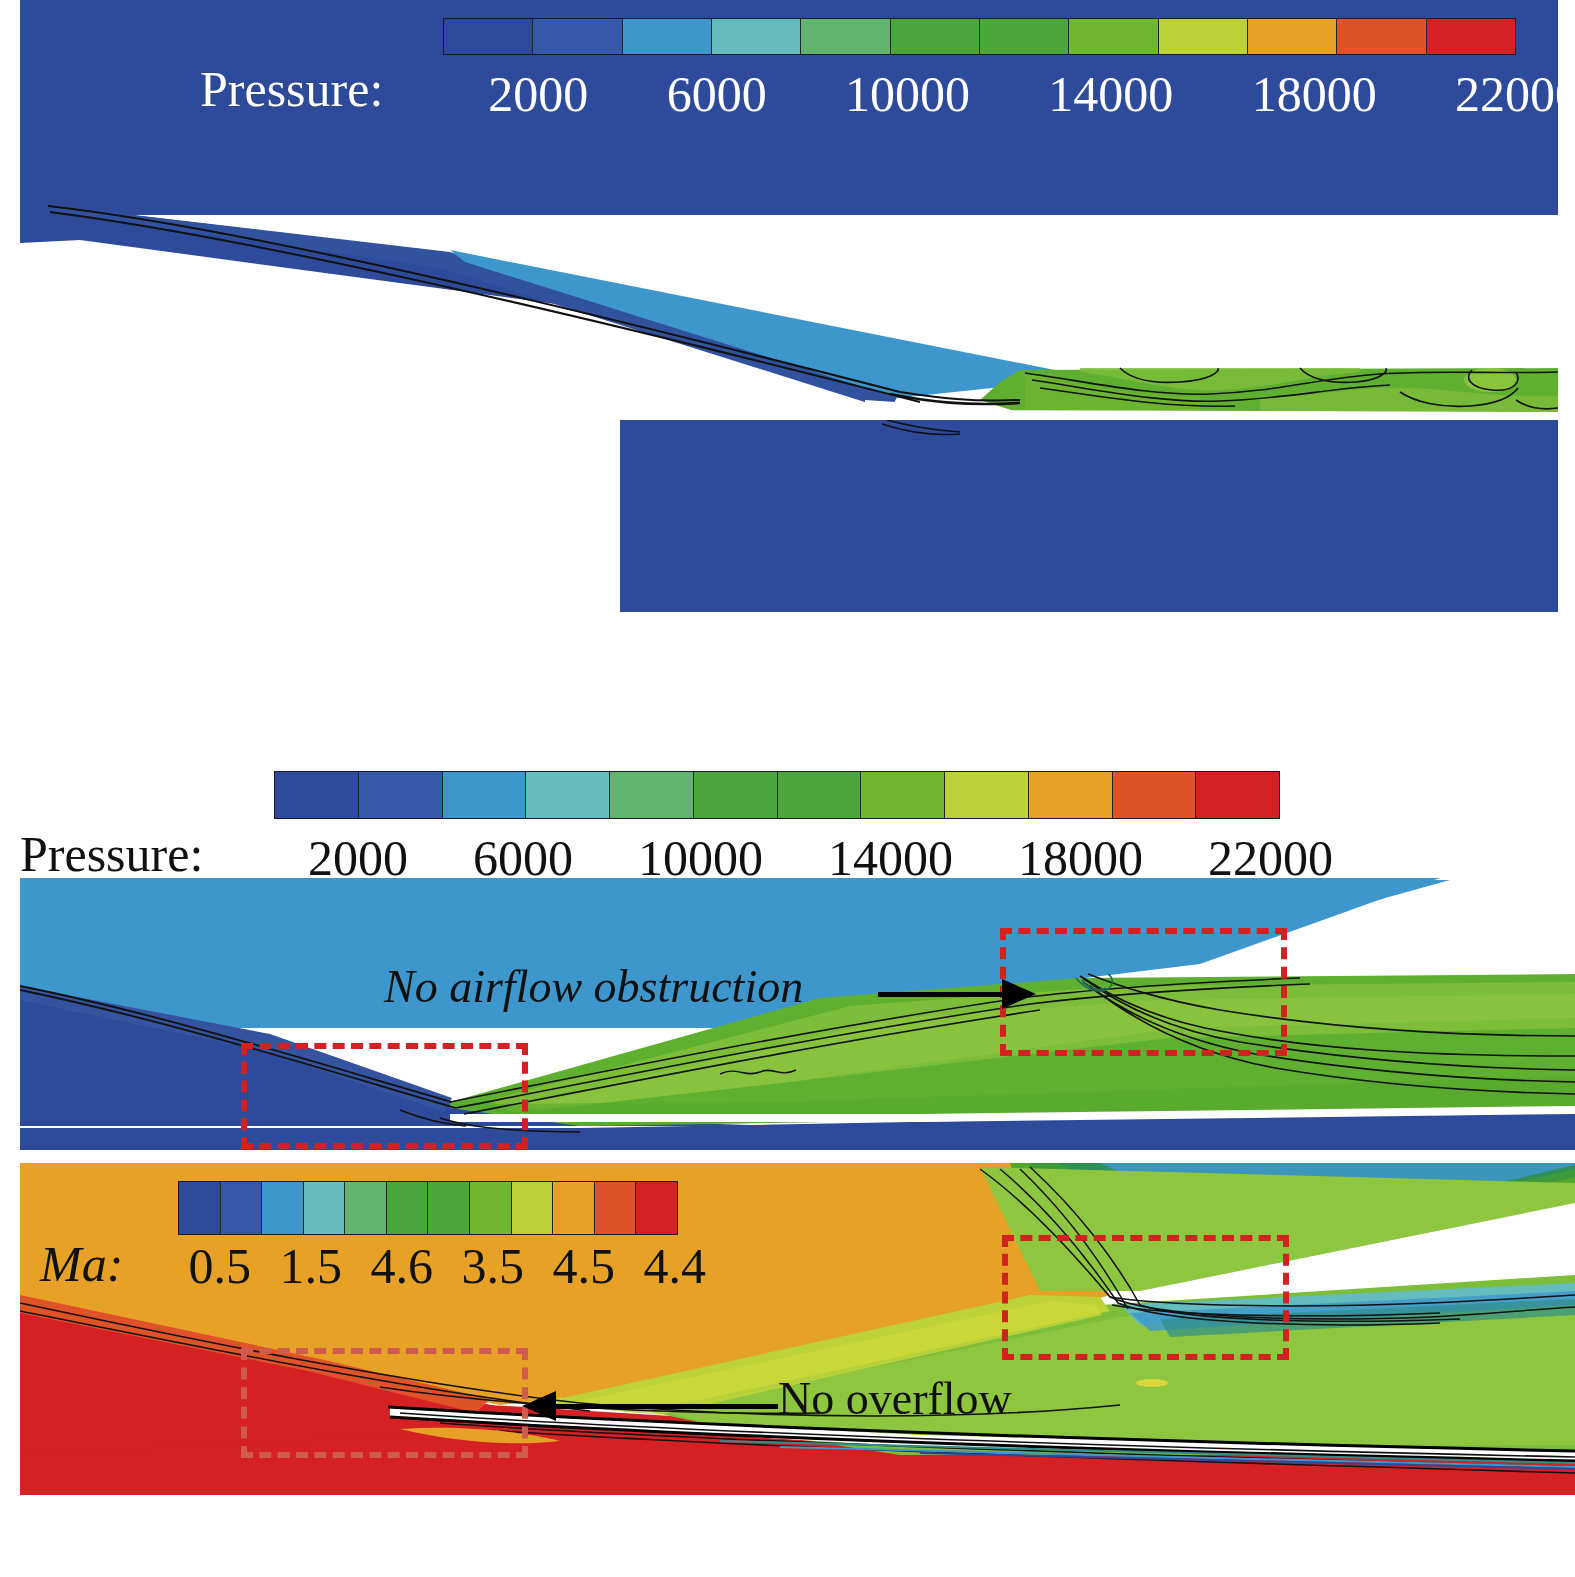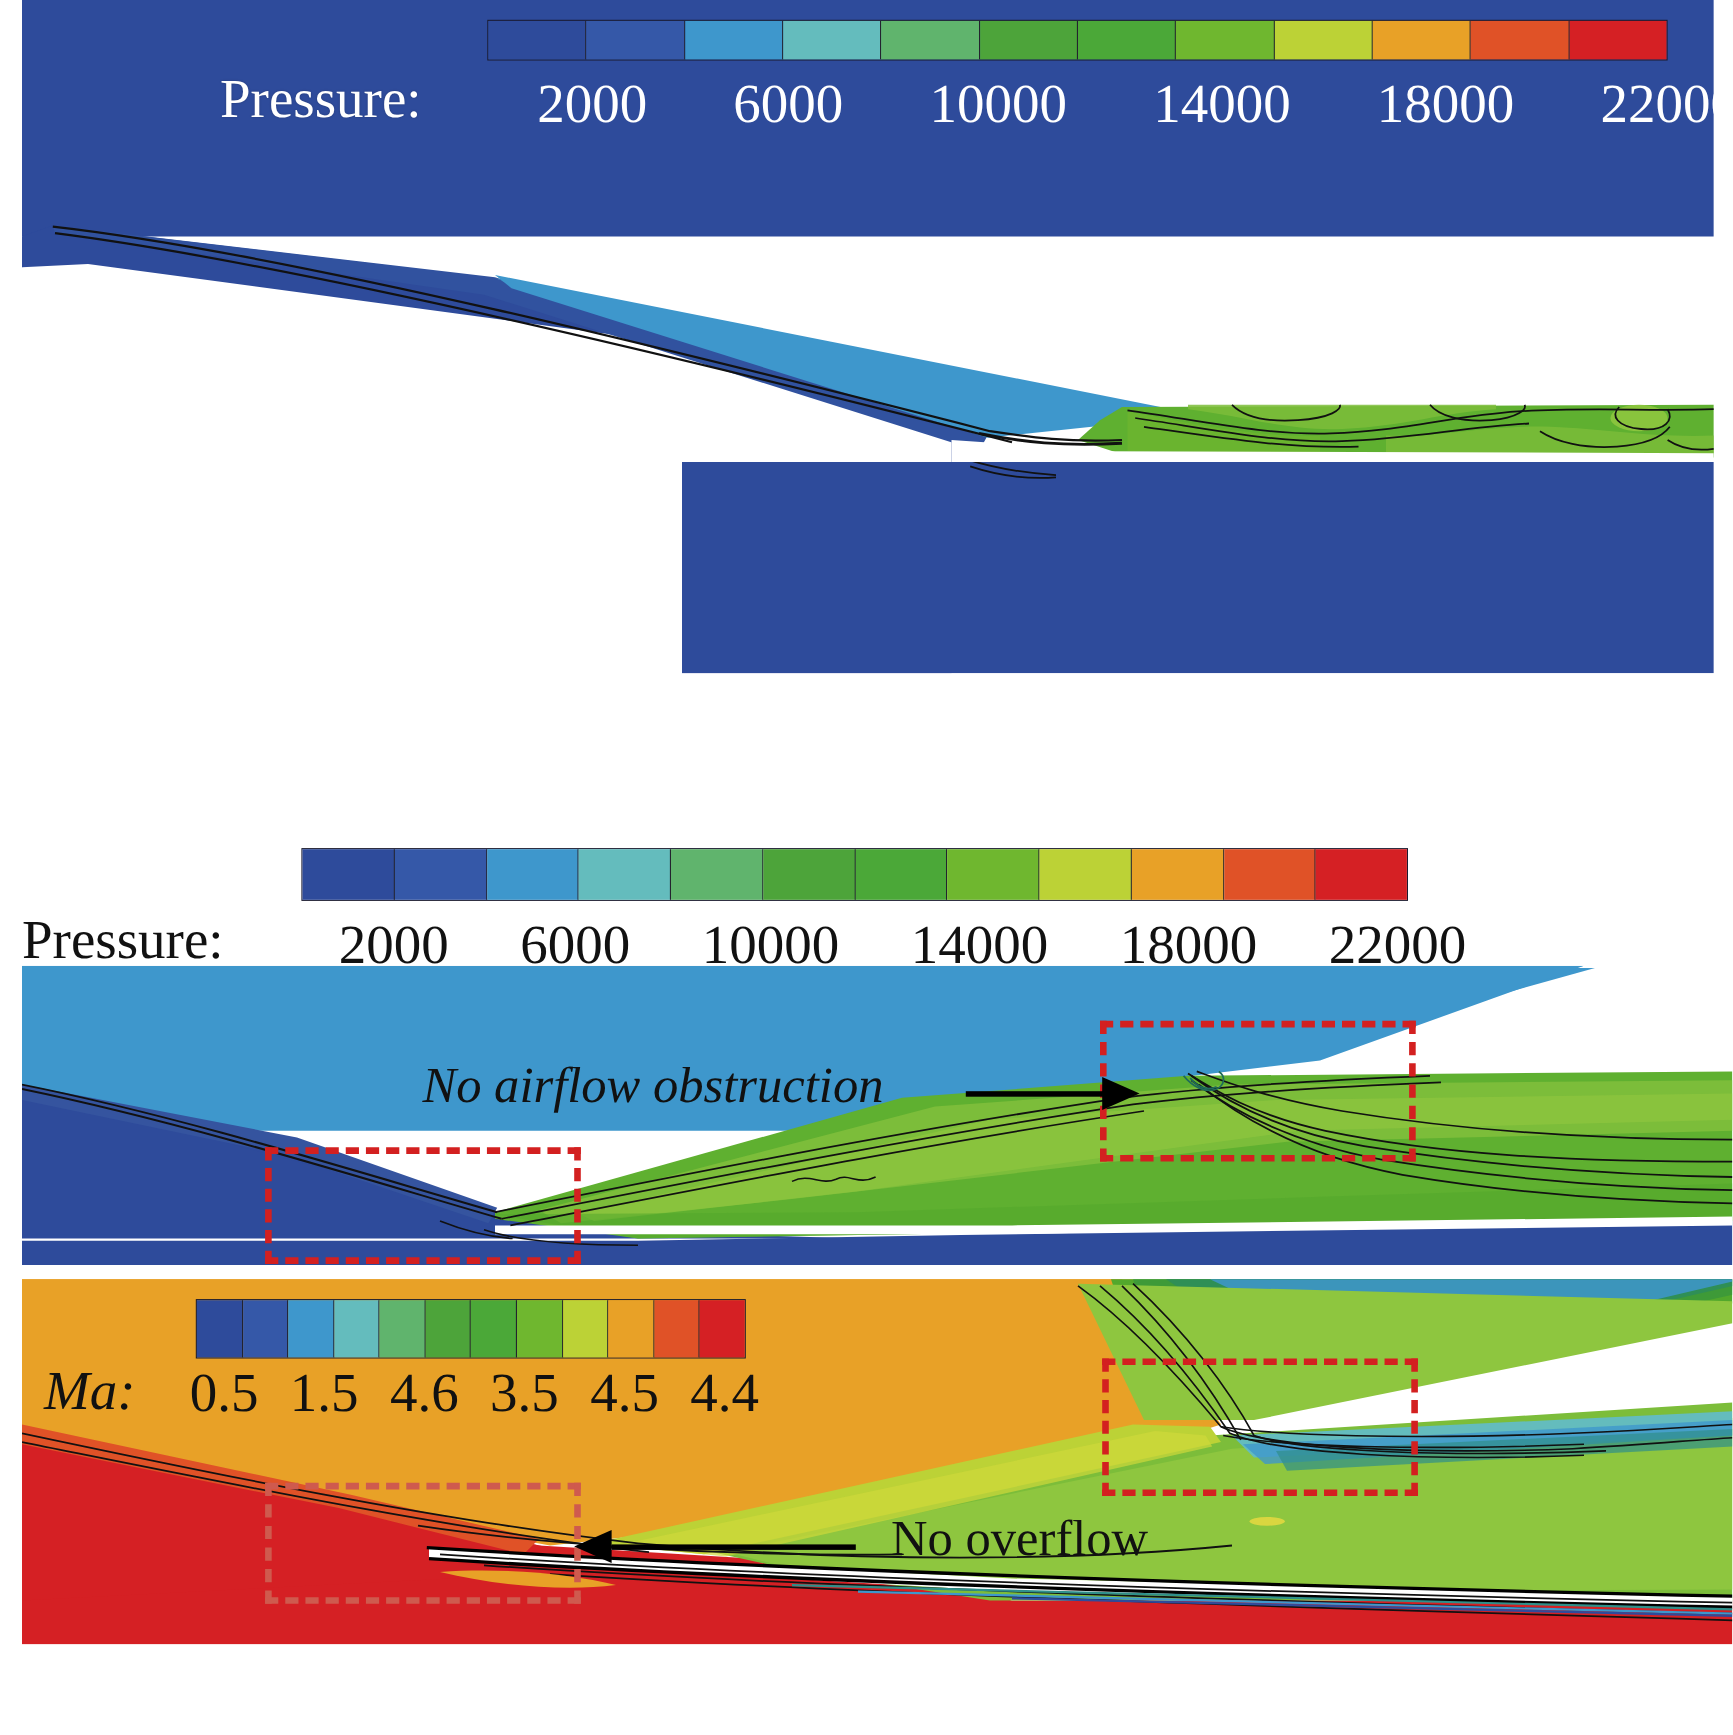--- a/index.html
+++ b/index.html
@@ -42,26 +42,26 @@
   #b-upper{left:20px;top:178px;width:1555px;height:272px;}
   
   #b-lower{left:20px;top:455px;width:1555px;height:340px;}
 
   
   #ma-legend{position:absolute;left:20px;top:20px;width:700px;height:115px;z-index:40;}
   #ma-cbar{position:absolute;left:158px;top:6px;width:500px;height:54px;}
   #ma-legend .lbl{
     position:absolute;left:20px;top:60px;color:#111;font-size:50px;font-style:italic;
   }
-  #ma-ticks{left:124px;top:62px;width:546px;color:#111;font-size:50px;font-style:normal;}
+  #ma-ticks{left:140px;top:62px;width:546px;color:#111;font-size:50px;font-style:normal;}
 
   
   .anno{position:absolute;font-size:46px;color:#111;white-space:nowrap;z-index:45;}
   #anno-airflow{left:384px;top:960px;font-style:italic;}
-  #anno-overflow{left:810px;top:1372px;text-align:center;}
+  #anno-overflow{left:778px;top:1372px;text-align:center;}
 
   .arrow-line{position:absolute;background:#000;height:5px;z-index:45;}
   .arrow-head{position:absolute;width:0;height:0;z-index:45;}
   .arrow-head.right{border-top:15px solid transparent;border-bottom:15px solid transparent;border-left:34px solid #000;}
   .arrow-head.left{border-top:15px solid transparent;border-bottom:15px solid transparent;border-right:34px solid #000;}
 
   
   .hl-box{position:absolute;border:6px dashed #d32020;box-sizing:border-box;z-index:44;}
   .hl-box.faint{border-color:#cf5a4e;}
 

